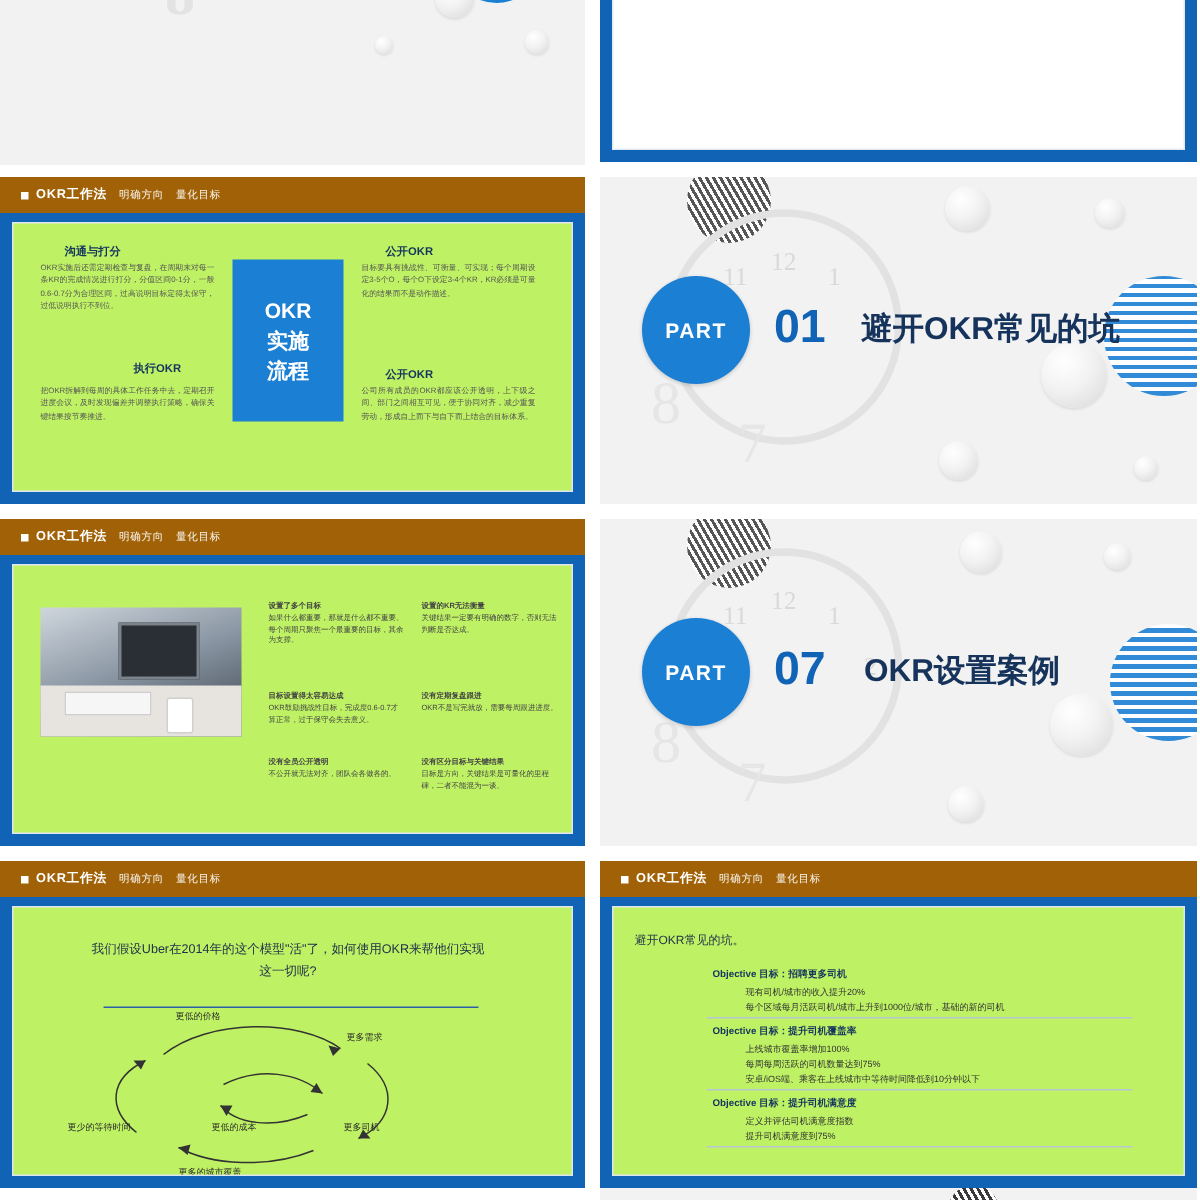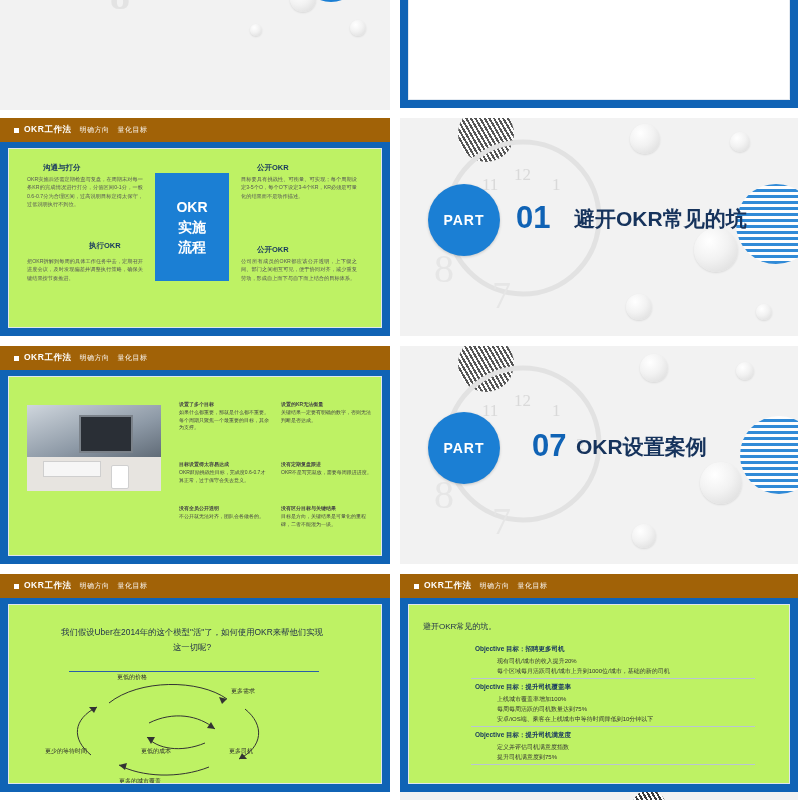--- a/index.html
+++ b/index.html
@@ -250,21 +250,21 @@
       <text x="64" y="58" font-size="17" fill="#d9d9d9" font-family="Liberation Serif, serif">11</text>
       <text x="96" y="48" font-size="17" fill="#d9d9d9" font-family="Liberation Serif, serif">12</text>
       <text x="134" y="58" font-size="17" fill="#d9d9d9" font-family="Liberation Serif, serif">1</text>
       <text x="158" y="92" font-size="17" fill="#d9d9d9" font-family="Liberation Serif, serif">2</text>
       <text x="40" y="92" font-size="17" fill="#d9d9d9" font-family="Liberation Serif, serif">10</text>
       <text x="16" y="150" font-size="40" fill="#e6e6e6" font-family="Liberation Serif, serif">8</text>
       <text x="74" y="176" font-size="38" fill="#e6e6e6" font-family="Liberation Serif, serif">7</text>
     </svg>
 
     <div class="circle-badge" style="left:28px;top:66px;width:72px;height:72px;font-size:14px;">PART</div>
-    <div class="part-num" style="left:132px;top:82px;font-size:31px;">07</div>
+    <div class="part-num" style="left:116px;top:82px;font-size:31px;">07</div>
     <div class="part-title" style="left:176px;top:87px;font-size:21px;">OKR设置案例</div>
   </div>
 
   <div class="slide slide-blue" style="left:0;top:574px;width:390px;height:218px;">
     <div class="hdr">
       <span class="sq"></span>
       <span class="t1">OKR工作法</span>
       <span class="t2">明确方向</span>
       <span class="t3">量化目标</span>
     </div>

